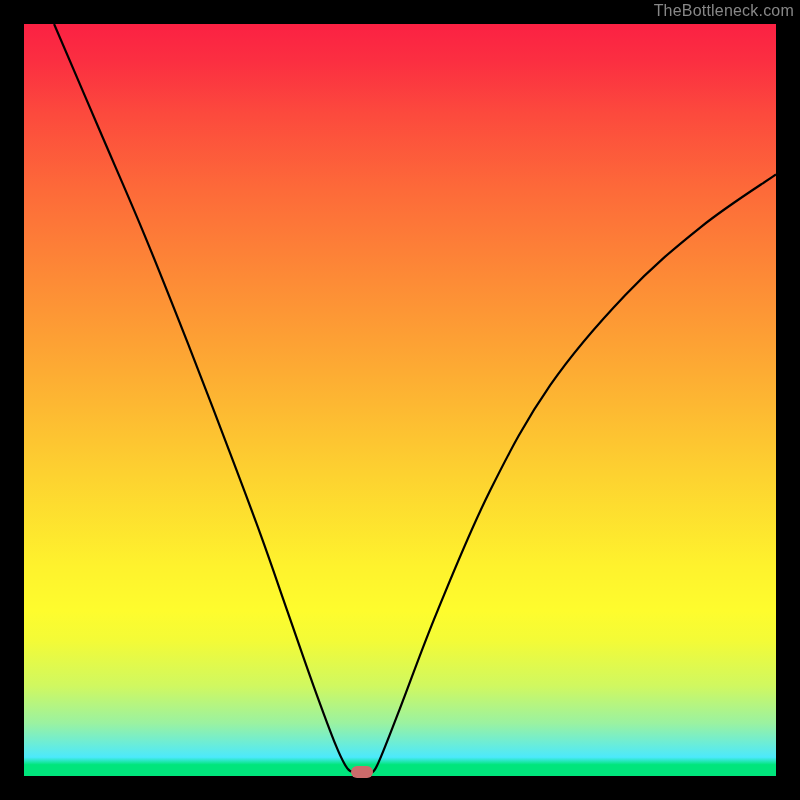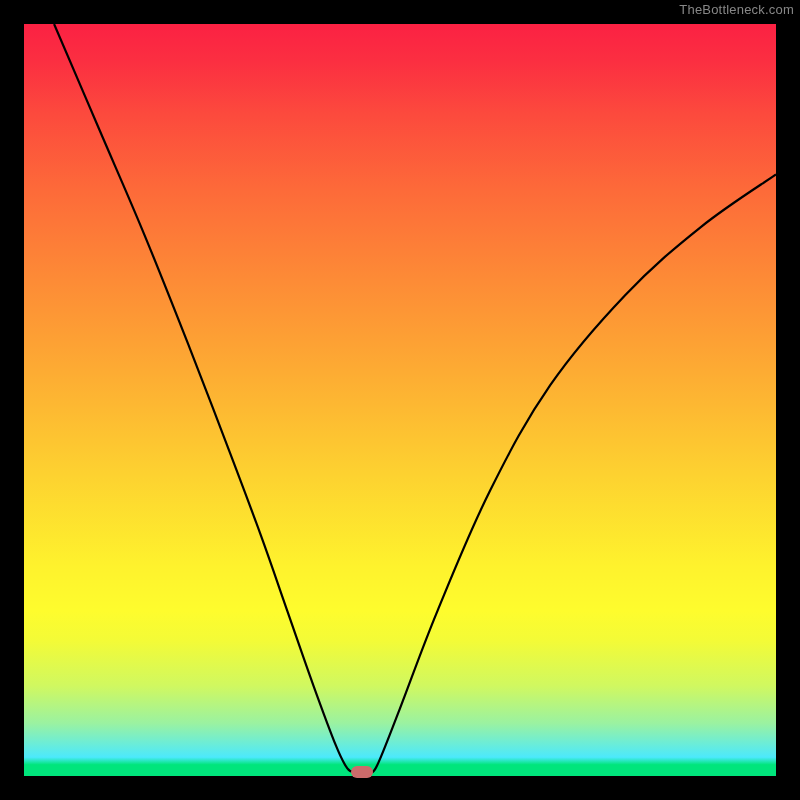--- a/index.html
+++ b/index.html
@@ -57,21 +57,21 @@
     width: 22px;
     height: 12px;
     border-radius: 6px;
     background: #cc6b6b;
     transform: translate(-50%, -50%);
   }
   .watermark {
     position: absolute;
     top: 2px;
     right: 6px;
-    font-size: 13px;
+    font-size: 16px;
     font-weight: 500;
     color: #878787;
     letter-spacing: 0.2px;
     font-family: Arial, Helvetica, sans-serif;
   }
 </style>
 </head>
 <body>
 
 <div class="frame">

